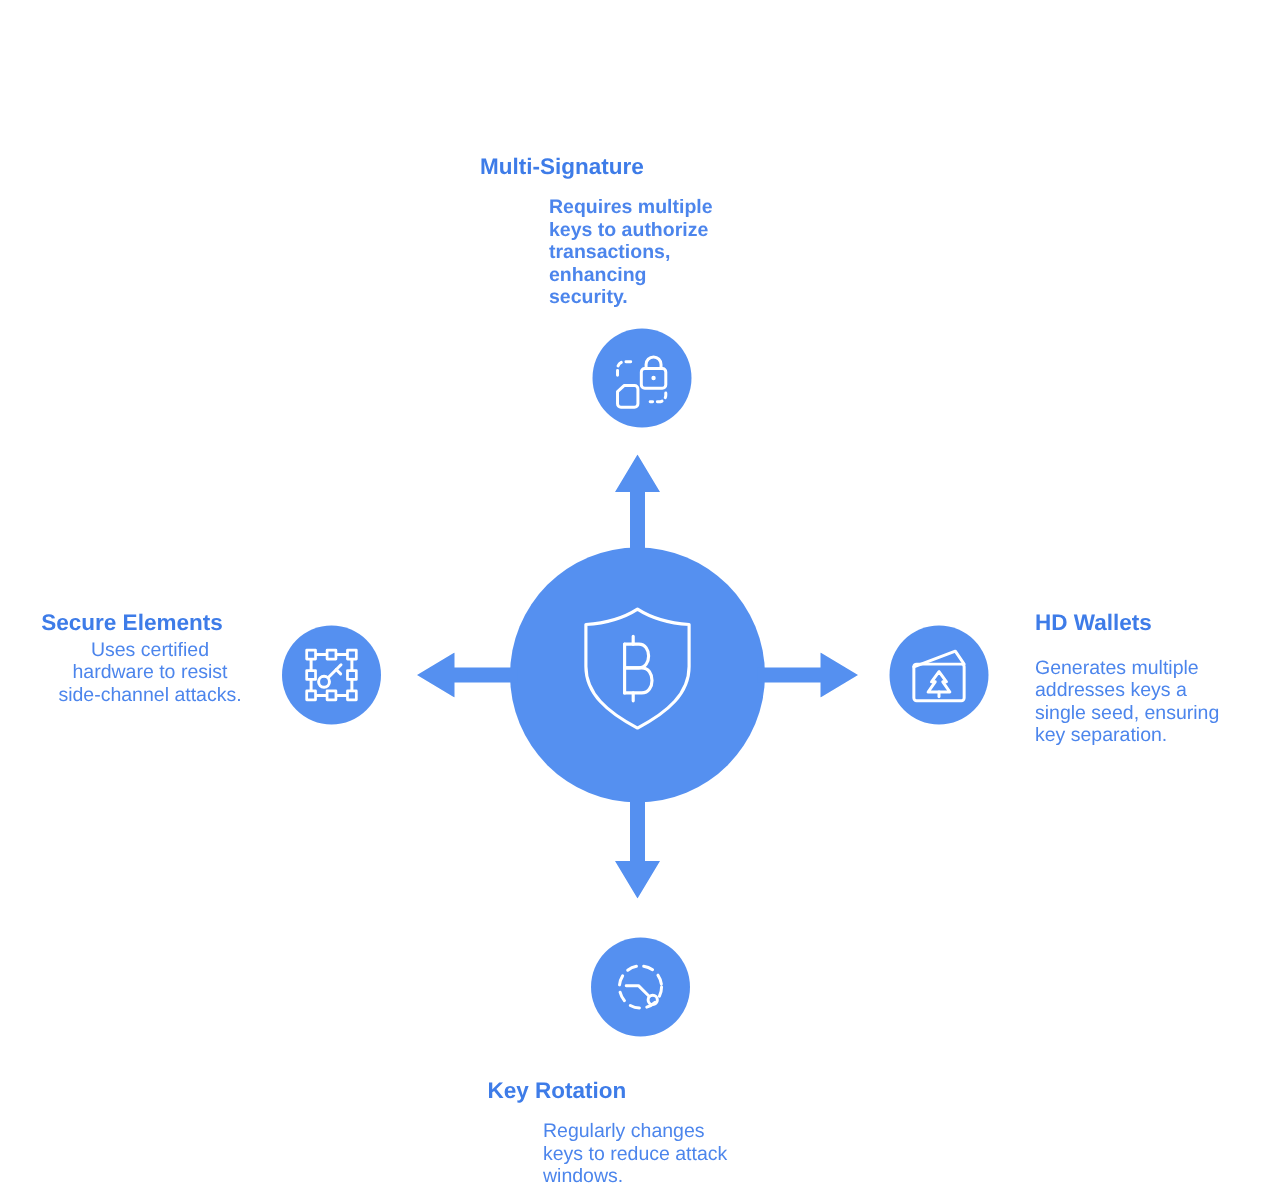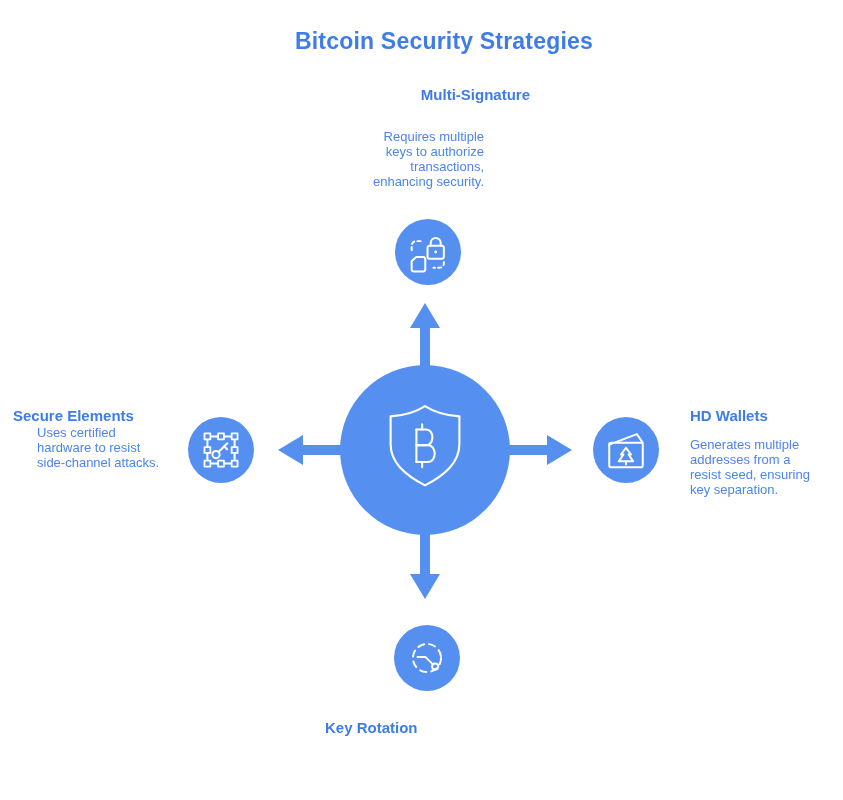--- a/index.html
+++ b/index.html
@@ -18,30 +18,30 @@
   .page-title{
     position:absolute;top:28px;left:44px;width:800px;
     text-align:center;font-size:23px;font-weight:bold;color:var(--title);
     letter-spacing:0.2px;
   }
 
   .node{position:absolute;}
   .node h3{font-size:15px;font-weight:bold;color:var(--heading);line-height:1.2;}
   .node p{font-size:13px;color:var(--body);line-height:1.16;margin-top:9px;}
 
-  .node-top{top:86px;left:320px;width:210px;text-align:right;}
-  .node-top p{width:118px;margin-left:auto;margin-right:auto;margin-top:25px;}
+  .node-top{top:103px;left:320px;width:210px;text-align:left;}
+  .node-top p{width:118px;margin-left:auto;margin-right:auto;margin-top:9px;font-weight:bold;}
 
   .node-right{top:407px;left:690px;width:160px;text-align:left;}
   .node-right p{width:128px;margin-top:12px;}
 
   .node-bottom{top:719px;left:325px;width:200px;text-align:left;}
   .node-bottom p{width:126px;margin-left:auto;margin-right:auto;margin-top:9px;}
 
-  .node-left{top:407px;right:680px;width:150px;text-align:left;}
+  .node-left{top:407px;right:680px;width:150px;text-align:center;}
   .node-left p{width:126px;margin-left:auto;margin-top:0;}
 
   .icon-circle{
     position:absolute;width:66px;height:66px;border-radius:50%;
     background:var(--accent);display:flex;align-items:center;justify-content:center;
   }
   .icon-top{left:395px;top:219px;}
   .icon-left{left:188px;top:417px;}
   .icon-right{left:593px;top:417px;}
   .icon-bottom{left:394px;top:625px;}
@@ -59,34 +59,34 @@
   .arrow-right{left:505px;top:435px;}
 
   .icon-circle svg, .hub svg{display:block;}
   .ico{stroke:var(--stroke);fill:none;stroke-width:2.2;stroke-linecap:round;stroke-linejoin:round;}
 </style>
 </head>
 <body>
 
 <div class="stage">
 
-  <div class="page-title">Bitcoin Security Strategies</div>
 
   <div class="node node-top">
     <h3>Multi-Signature</h3>
     <p>Requires multiple keys to authorize transactions, enhancing security.</p>
   </div>
 
   <div class="node node-right">
     <h3>HD Wallets</h3>
-    <p>Generates multiple addresses from a resist seed, ensuring key separation.</p>
+    <p>Generates multiple addresses keys a single seed, ensuring key separation.</p>
   </div>
 
   <div class="node node-bottom">
     <h3>Key Rotation</h3>
+    <p>Regularly changes keys to reduce attack windows.</p>
   </div>
 
   <div class="node node-left">
     <h3>Secure Elements</h3>
     <p>Uses certified hardware to resist side-channel attacks.</p>
   </div>
 
   <div class="icon-circle icon-top">
     <svg width="58" height="58" viewBox="0 0 64 64">
       <g class="ico">

